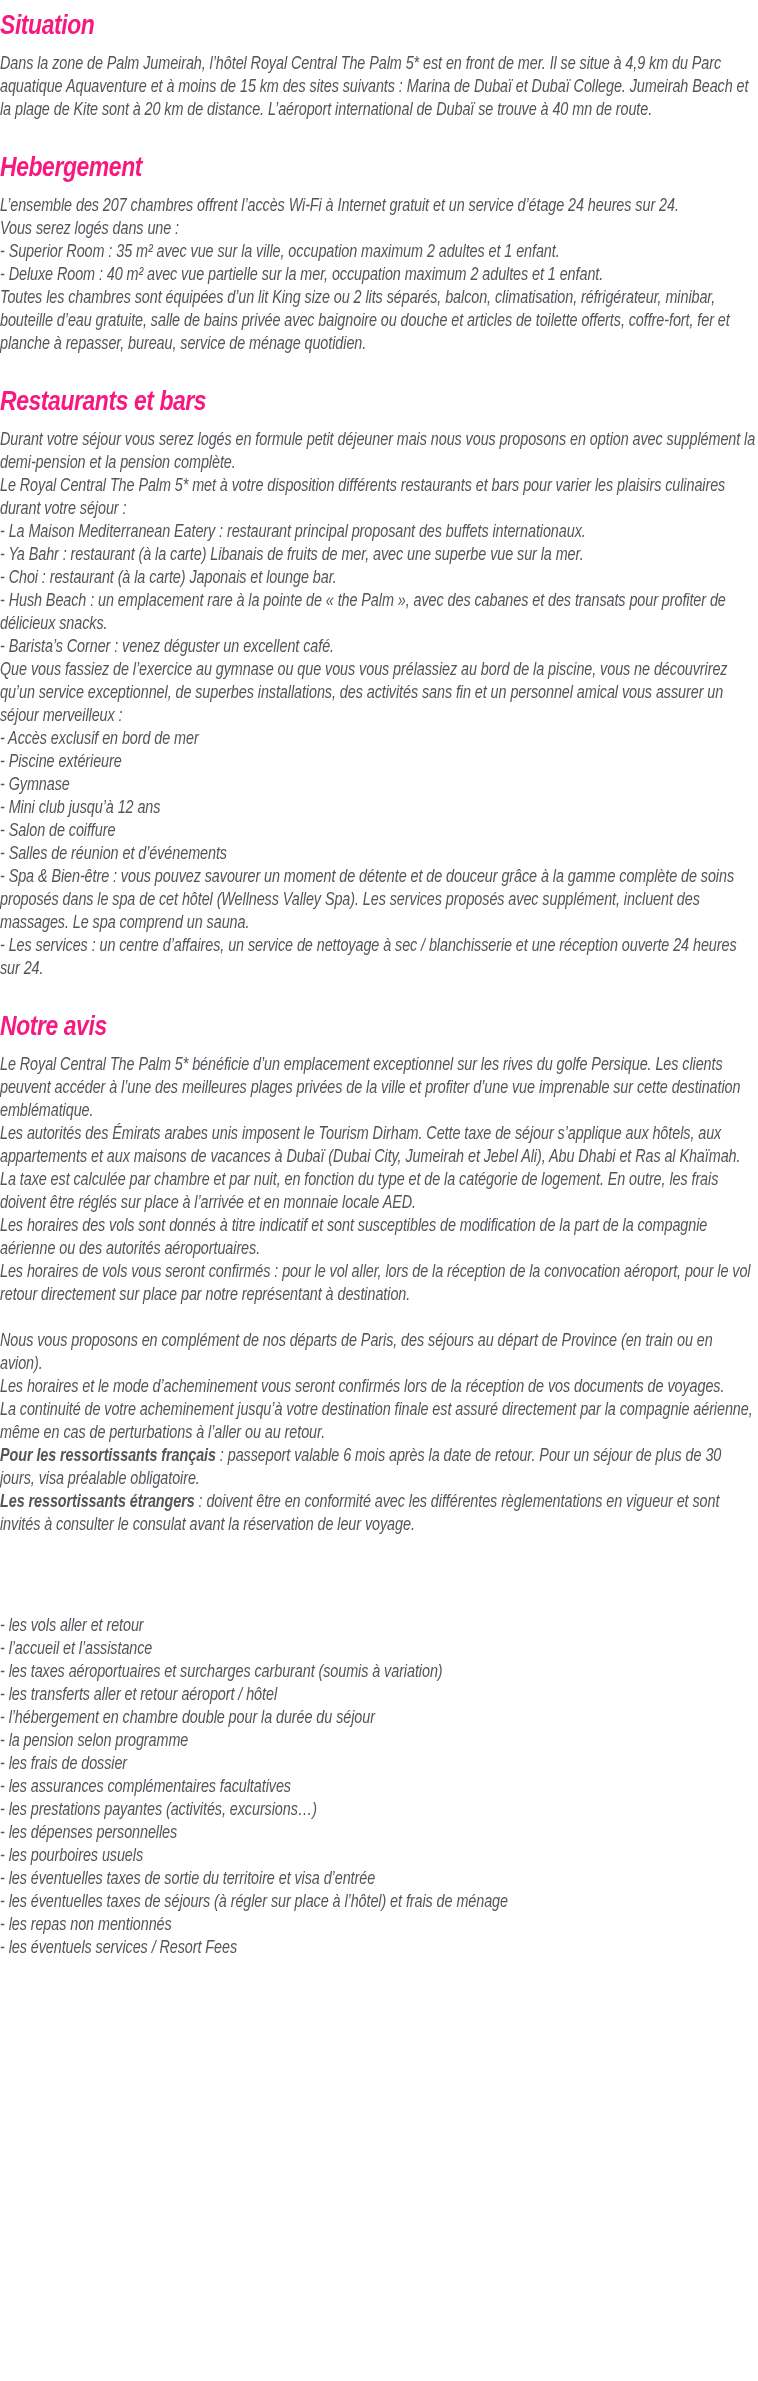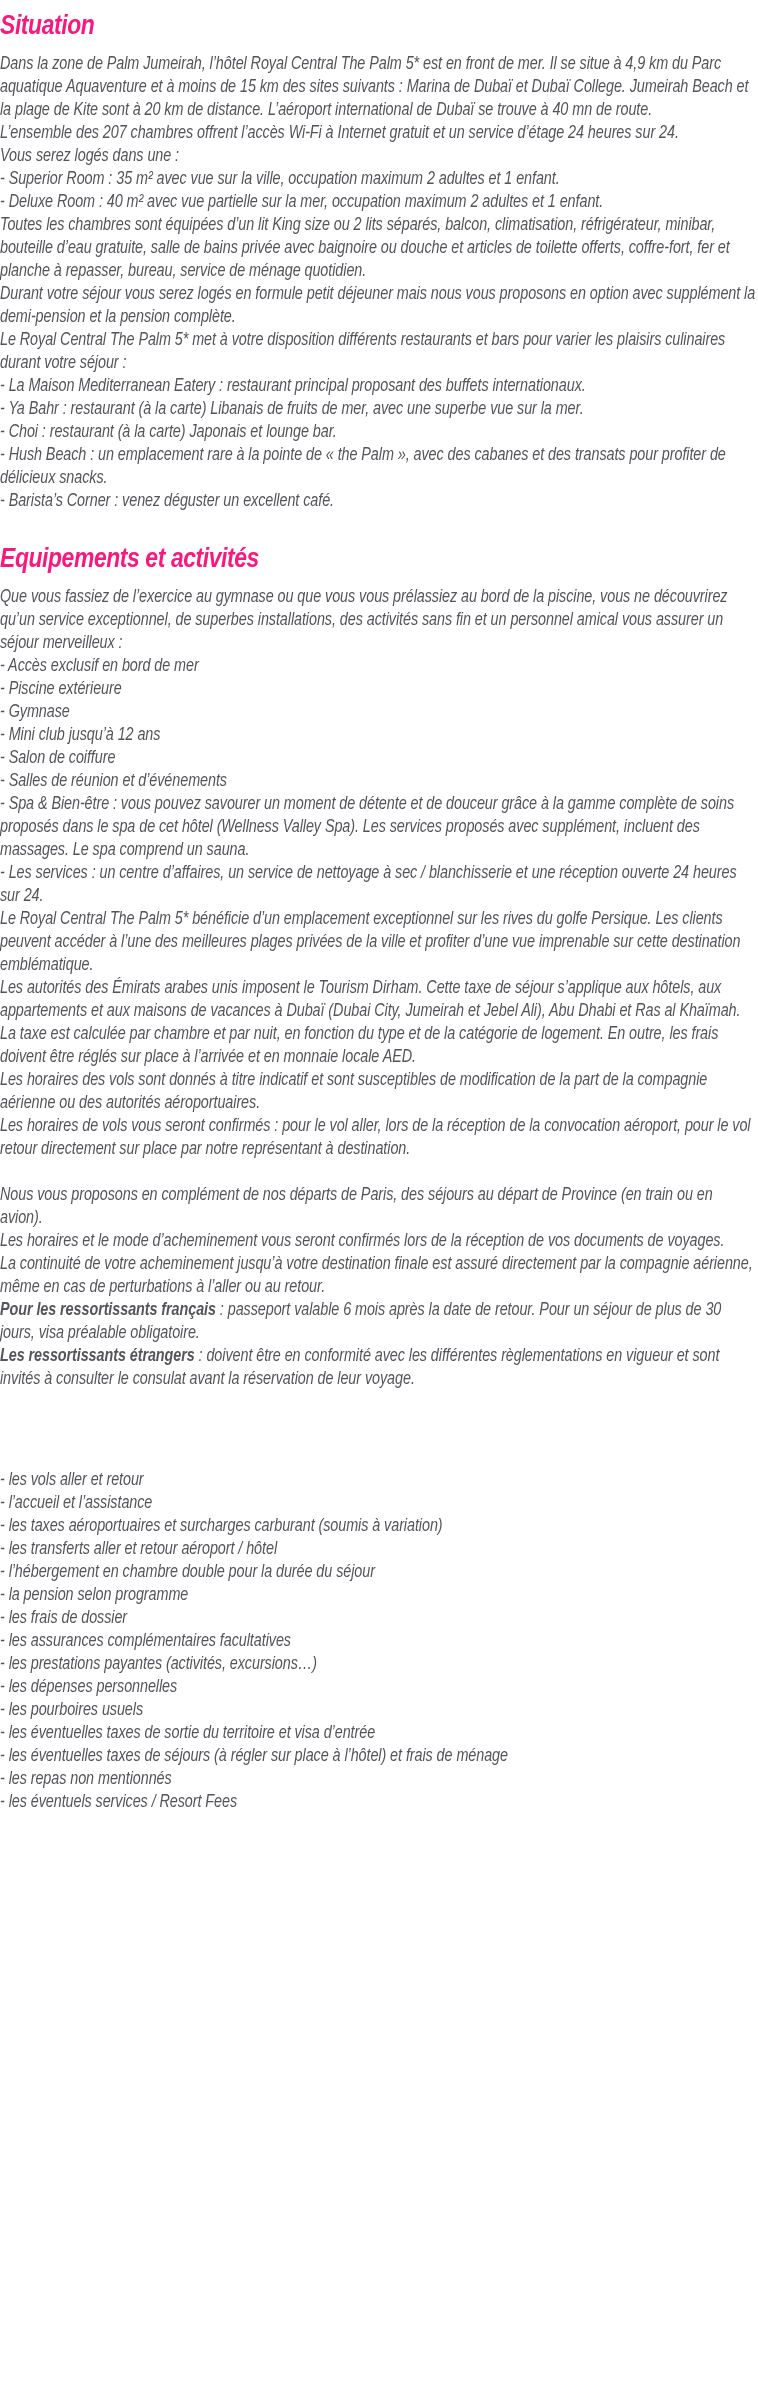--- a/index.html
+++ b/index.html
@@ -51,51 +51,53 @@
 <body>
 
 <div class="page">
 
   <section>
     <h2 class="hd"><span class="hd-in">Situation</span></h2>
     <p class="line">Dans la zone de Palm Jumeirah, l’hôtel Royal Central The Palm 5* est en front de mer. Il se situe à 4,9 km du Parc aquatique Aquaventure et à moins de 15 km des sites suivants : Marina de Dubaï et Dubaï College. Jumeirah Beach et la plage de Kite sont à 20 km de distance. L’aéroport international de Dubaï se trouve à 40 mn de route.</p>
   </section>
 
   <section>
+    <h2 class="hd"><span class="hd-in">Hebergement</span></h2>
     <p class="line">L’ensemble des 207 chambres offrent l’accès Wi-Fi à Internet gratuit et un service d’étage 24 heures sur 24.</p>
     <p class="line">Vous serez logés dans une :</p>
     <p class="line">- Superior Room : 35 m² avec vue sur la ville, occupation maximum 2 adultes et 1 enfant.</p>
     <p class="line">- Deluxe Room : 40 m² avec vue partielle sur la mer, occupation maximum 2 adultes et 1 enfant.</p>
     <p class="line">Toutes les chambres sont équipées d’un lit King size ou 2 lits séparés, balcon, climatisation, réfrigérateur, minibar, bouteille d’eau gratuite, salle de bains privée avec baignoire ou douche et articles de toilette offerts, coffre-fort, fer et planche à repasser, bureau, service de ménage quotidien.</p>
   </section>
 
   <section>
+    <h2 class="hd"><span class="hd-in">Restaurants et bars</span></h2>
     <p class="line">Durant votre séjour vous serez logés en formule petit déjeuner mais nous vous proposons en option avec supplément la demi-pension et la pension complète.</p>
     <p class="line">Le Royal Central The Palm 5* met à votre disposition différents restaurants et bars pour varier les plaisirs culinaires durant votre séjour :</p>
     <p class="line">- La Maison Mediterranean Eatery : restaurant principal proposant des buffets internationaux.</p>
     <p class="line">- Ya Bahr : restaurant (à la carte) Libanais de fruits de mer, avec une superbe vue sur la mer.</p>
     <p class="line">- Choi : restaurant (à la carte) Japonais et lounge bar.</p>
     <p class="line">- Hush Beach : un emplacement rare à la pointe de « the Palm », avec des cabanes et des transats pour profiter de délicieux snacks.</p>
     <p class="line">- Barista’s Corner : venez déguster un excellent café.</p>
   </section>
 
   <section>
-    <h2 class="hd"><span class="hd-in">Equipements et activités</span></h2>
     <p class="line">Que vous fassiez de l’exercice au gymnase ou que vous vous prélassiez au bord de la piscine, vous ne découvrirez qu’un service exceptionnel, de superbes installations, des activités sans fin et un personnel amical vous assurer un séjour merveilleux :</p>
     <p class="line">- Accès exclusif en bord de mer</p>
     <p class="line">- Piscine extérieure</p>
     <p class="line">- Gymnase</p>
     <p class="line">- Mini club jusqu’à 12 ans</p>
     <p class="line">- Salon de coiffure</p>
     <p class="line">- Salles de réunion et d’événements</p>
     <p class="line">- Spa &amp; Bien-être : vous pouvez savourer un moment de détente et de douceur grâce à la gamme complète de soins proposés dans le spa de cet hôtel (Wellness Valley Spa). Les services proposés avec supplément, incluent des massages. Le spa comprend un sauna.</p>
     <p class="line">- Les services : un centre d’affaires, un service de nettoyage à sec / blanchisserie et une réception ouverte 24 heures sur 24.</p>
   </section>
 
   <section>
+    <h2 class="hd"><span class="hd-in">Notre avis</span></h2>
     <p class="line">Le Royal Central The Palm 5* bénéficie d’un emplacement exceptionnel sur les rives du golfe Persique. Les clients peuvent accéder à l’une des meilleures plages privées de la ville et profiter d’une vue imprenable sur cette destination emblématique.</p>
   </section>
 
   <section>
     <p class="line">Les autorités des Émirats arabes unis imposent le Tourism Dirham. Cette taxe de séjour s’applique aux hôtels, aux appartements et aux maisons de vacances à Dubaï (Dubai City, Jumeirah et Jebel Ali), Abu Dhabi et Ras al Khaïmah. La taxe est calculée par chambre et par nuit, en fonction du type et de la catégorie de logement. En outre, les frais doivent être réglés sur place à l’arrivée et en monnaie locale AED.</p>
   </section>
 
   <section>
     <p class="line">Les horaires des vols sont donnés à titre indicatif et sont susceptibles de modification de la part de la compagnie aérienne ou des autorités aéroportuaires.</p>
     <p class="line">Les horaires de vols vous seront confirmés : pour le vol aller, lors de la réception de la convocation aéroport, pour le vol retour directement sur place par notre représentant à destination.</p>

